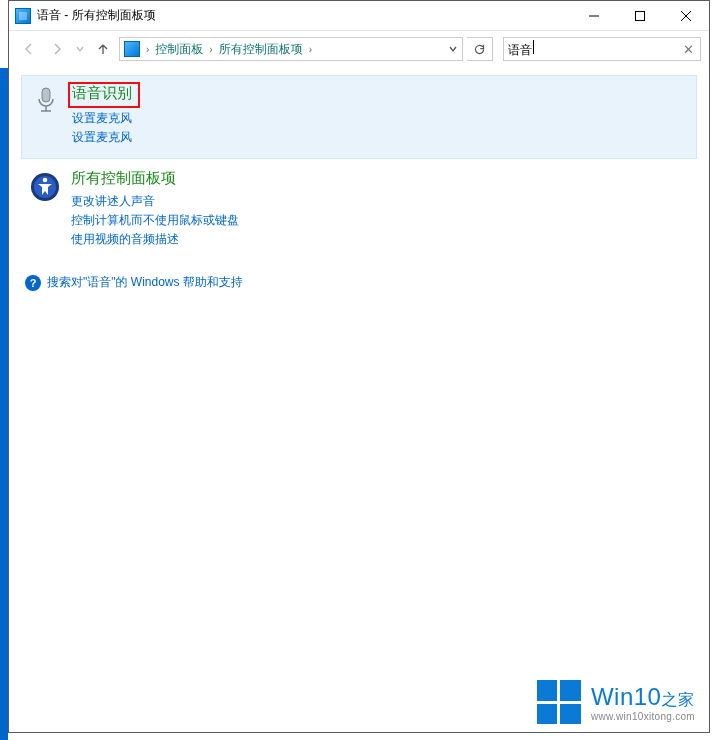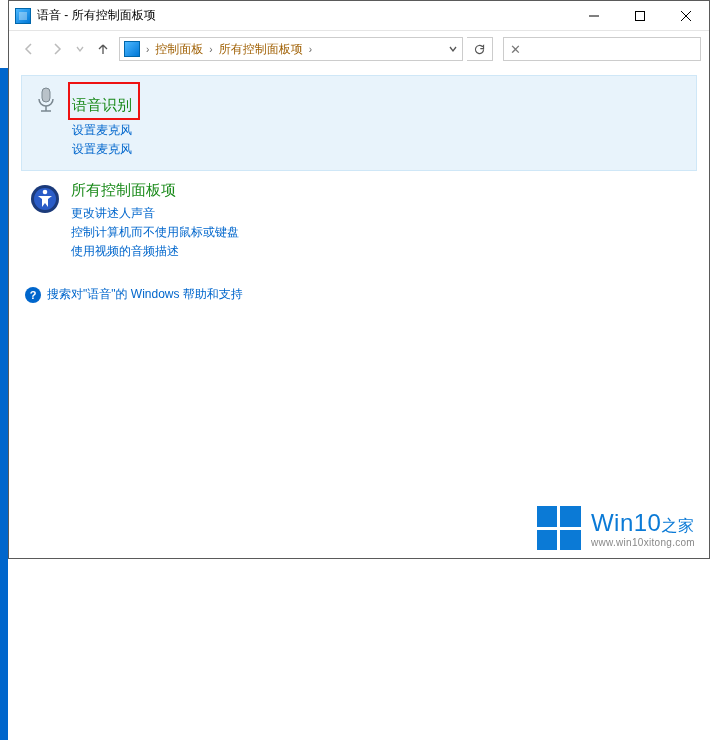--- a/index.html
+++ b/index.html
@@ -15,21 +15,21 @@
     .outer { border-left: 8px solid #fff; height: 100%; }
     .blue-edge {
       position: absolute;
       left: 0; top: 68px; bottom: 0;
       width: 8px;
       background: #0066cc;
     }
     .window {
       border: 1px solid #5a5a5a;
       width: 702px;
-      height: 559px;
+      height: 733px;
       background: #fff;
       display: flex;
       flex-direction: column;
       justify-content: flex-end;
     }
     
     .titlebar {
       height: 30px;
       display: flex;
       align-items: center;
@@ -77,21 +77,21 @@
       padding-left: 4px;
       gap: 2px;
       font-size: 12px;
     }
     .addr .cp-icon {
       width: 16px; height: 16px;
       background: linear-gradient(135deg,#4db8ff,#0078d7);
       border:1px solid #0066aa;
       margin-right: 2px;
     }
-    .crumb { padding: 0 2px; color:#a16207; }
+    .crumb { padding: 0 2px; color:#0f766e; }
     .chev { color:#666; padding:0 2px; font-size:10px;}
     .addr-spacer { flex:1; }
     .addr-drop { width:18px; text-align:center; color:#555; }
     .refresh {
       width: 26px; height: 24px;
       border: 1px solid #ccc; border-left:none;
       display:flex; align-items:center; justify-content:center;
       color:#555;
     }
     .search {
@@ -119,21 +119,21 @@
     .section-icon { width:32px; height:32px; flex-shrink:0; margin-top:2px;}
     .section-body { flex:1; }
     .section-title {
       color: #1a8a1a;
       font-size: 15px;
       margin-bottom: 3px;
       display:inline-block;
     }
     .red-box {
       border: 2px solid #e11;
-      padding: 12px 6px 0 2px;
+      padding: 0 6px 0 2px;
       margin-left:-4px;
       display:inline-block;
     }
     .section-link {
       color: #0066cc;
       font-size: 12px;
       margin: 2px 0;
       display:block;
     }
     .help-row {
@@ -225,20 +225,21 @@
             </svg>
       </span>
     </div>
     <div class="refresh">
       <svg width="13" height="13" viewBox="0 0 16 16">
             <path d="M13 8a5 5 0 1 1-1.5-3.6L13 3v4H9" fill="none" stroke="currentColor" stroke-width="1.4"></path>
           </svg>
     </div>
 
     <div class="search">
+      <span class="search-text"><span>语音</span><span class="caret"></span></span>
       <span class="search-clear">✕</span>
     </div>
   </div>
 
   <div class="content">
 
     <div class="result-section highlight">
       <div class="section-row">
         <div class="section-icon">
           <svg viewBox="0 0 32 32">

